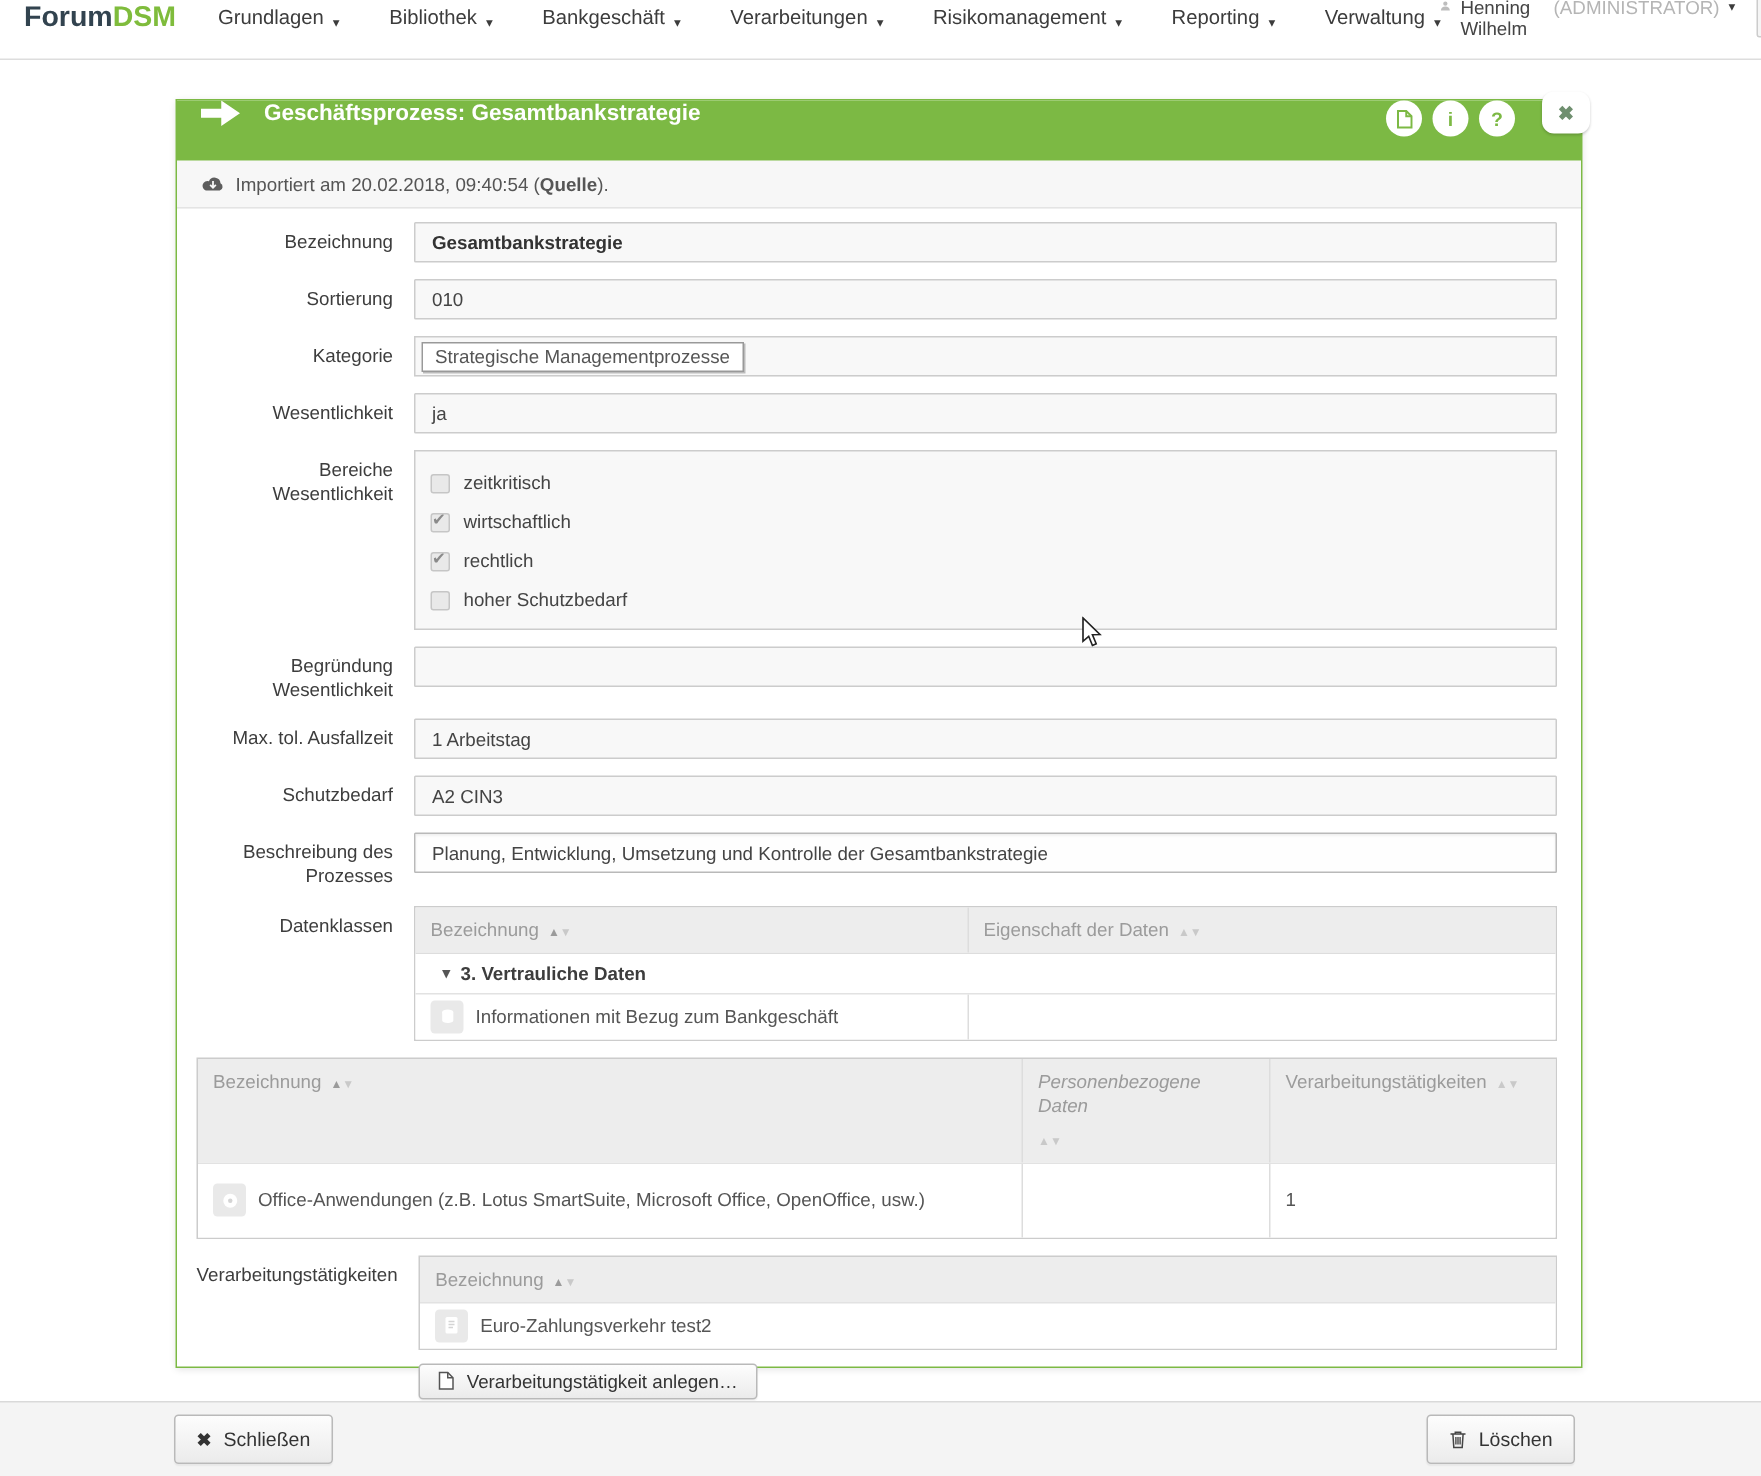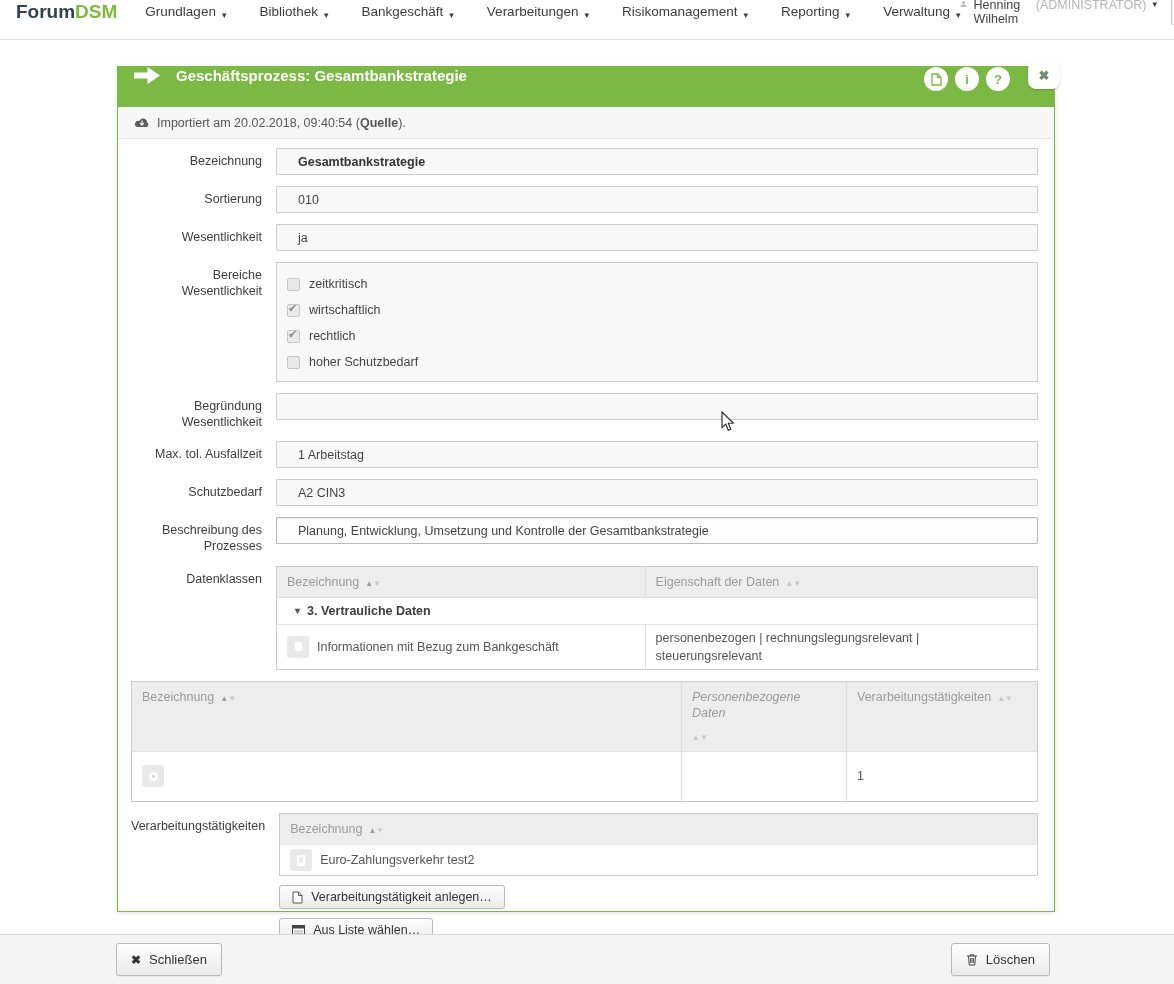--- a/index.html
+++ b/index.html
@@ -49,21 +49,21 @@
   .import-text { font-size:12.5px; color:#555; }
   .import-text b { font-weight:bold; }
 
   
   .form-area { padding:9px 16px 0 13px; }
   .row { display:flex; margin-bottom:11px; }
   .lbl { flex:0 0 145px; text-align:right; padding:6px 14px 0 0; font-size:12.5px;
          color:#3d3d3d; white-space:pre-line; line-height:1.25; }
   .ctl { flex:1; min-width:0; }
   .inp { width:100%; height:27px; background:#f8f8f8; border:1px solid #ccc; border-radius:1px;
-         font-size:12.5px; color:#444; padding:0 21px; display:flex; align-items:center; }
+         font-size:12.5px; color:#444; padding:0 11px; display:flex; align-items:center; }
   .inp.bold { font-weight:bold; color:#333; }
   .inp.white { background:#fefefe; border-color:#b9b9b9; box-shadow:inset 0 1px 2px rgba(0,0,0,.07); }
   .tagfield { padding:0 4px; align-items:center; display:flex; height:27px;
               background:#f8f8f8; border:1px solid #ccc; }
   .tag { background:#fff; border:1px solid #999; box-shadow:1px 1px 0 #bbb; font-size:12.5px;
          color:#555; padding:2px 8px; cursor:pointer; }
 
   .checkgroup { background:#f8f8f8; border:1px solid #ccc; padding:8px 10px 6px 10px; }
   .checkrow { display:flex; align-items:center; gap:9px; height:26px; cursor:pointer; }
   .checkbox { width:13px; height:13px; background:#e9e9e9; border:1px solid #c6c6c6;
@@ -214,20 +214,28 @@
         </div>
     </div>
 
     <div class="row">
       <div class="lbl">Sortierung</div>
       <div class="ctl">
           <div class="inp">010</div>
         </div>
     </div>
 
+    <div class="row">
+      <div class="lbl">Kategorie</div>
+      <div class="ctl">
+        <div class="tagfield">
+          <span class="tag">Strategische Managementprozesse</span>
+        </div>
+      </div>
+    </div>
 
     <div class="row">
       <div class="lbl">Wesentlichkeit</div>
       <div class="ctl">
           <div class="inp">ja</div>
         </div>
     </div>
 
     <div class="row">
       <div class="lbl">Bereiche Wesentlichkeit</div>
@@ -308,23 +316,20 @@
           <div class="trow">
             <div class="td dk-c1 vline">
               <span class="rowicon">
                 <svg width="13" height="13" viewBox="0 0 14 14">
                   <ellipse cx="7" cy="4" rx="4" ry="1.8" fill="#fff"></ellipse>
                   <path d="M3 4v6c0 1 1.8 1.8 4 1.8s4-.8 4-1.8V4" fill="#fff"></path>
                 </svg>
               </span>
               <span>Informationen mit Bezug zum Bankgeschäft</span>
             </div>
-            <div class="td dk-c2">
-              <span>personenbezogen | rechnungslegungsrelevant | steuerungsrelevant</span>
-            </div>
           </div>
         </div>
       </div>
     </div>
 
     <div class="row">
       <div class="ctl">
         <div class="tbl">
           <div class="thead">
             <div class="th aw-c1 vline">
@@ -341,20 +346,21 @@
             </div>
           </div>
           <div class="trow" style="min-height:50px;">
             <div class="td aw-c1 vline">
               <span class="rowicon">
                 <svg width="13" height="13" viewBox="0 0 14 14">
                   <circle cx="7" cy="7" r="5" fill="#fff"></circle>
                   <circle cx="7" cy="7" r="1.6" fill="#d4d4d4"></circle>
                 </svg>
               </span>
+              <span>Office-Anwendungen (z.B. Lotus SmartSuite, Microsoft Office, OpenOffice, usw.)</span>
             </div>
             <div class="td aw-c2 vline">
               <span></span>
             </div>
             <div class="td aw-c3">
               <span>1</span>
             </div>
           </div>
         </div>
       </div>

